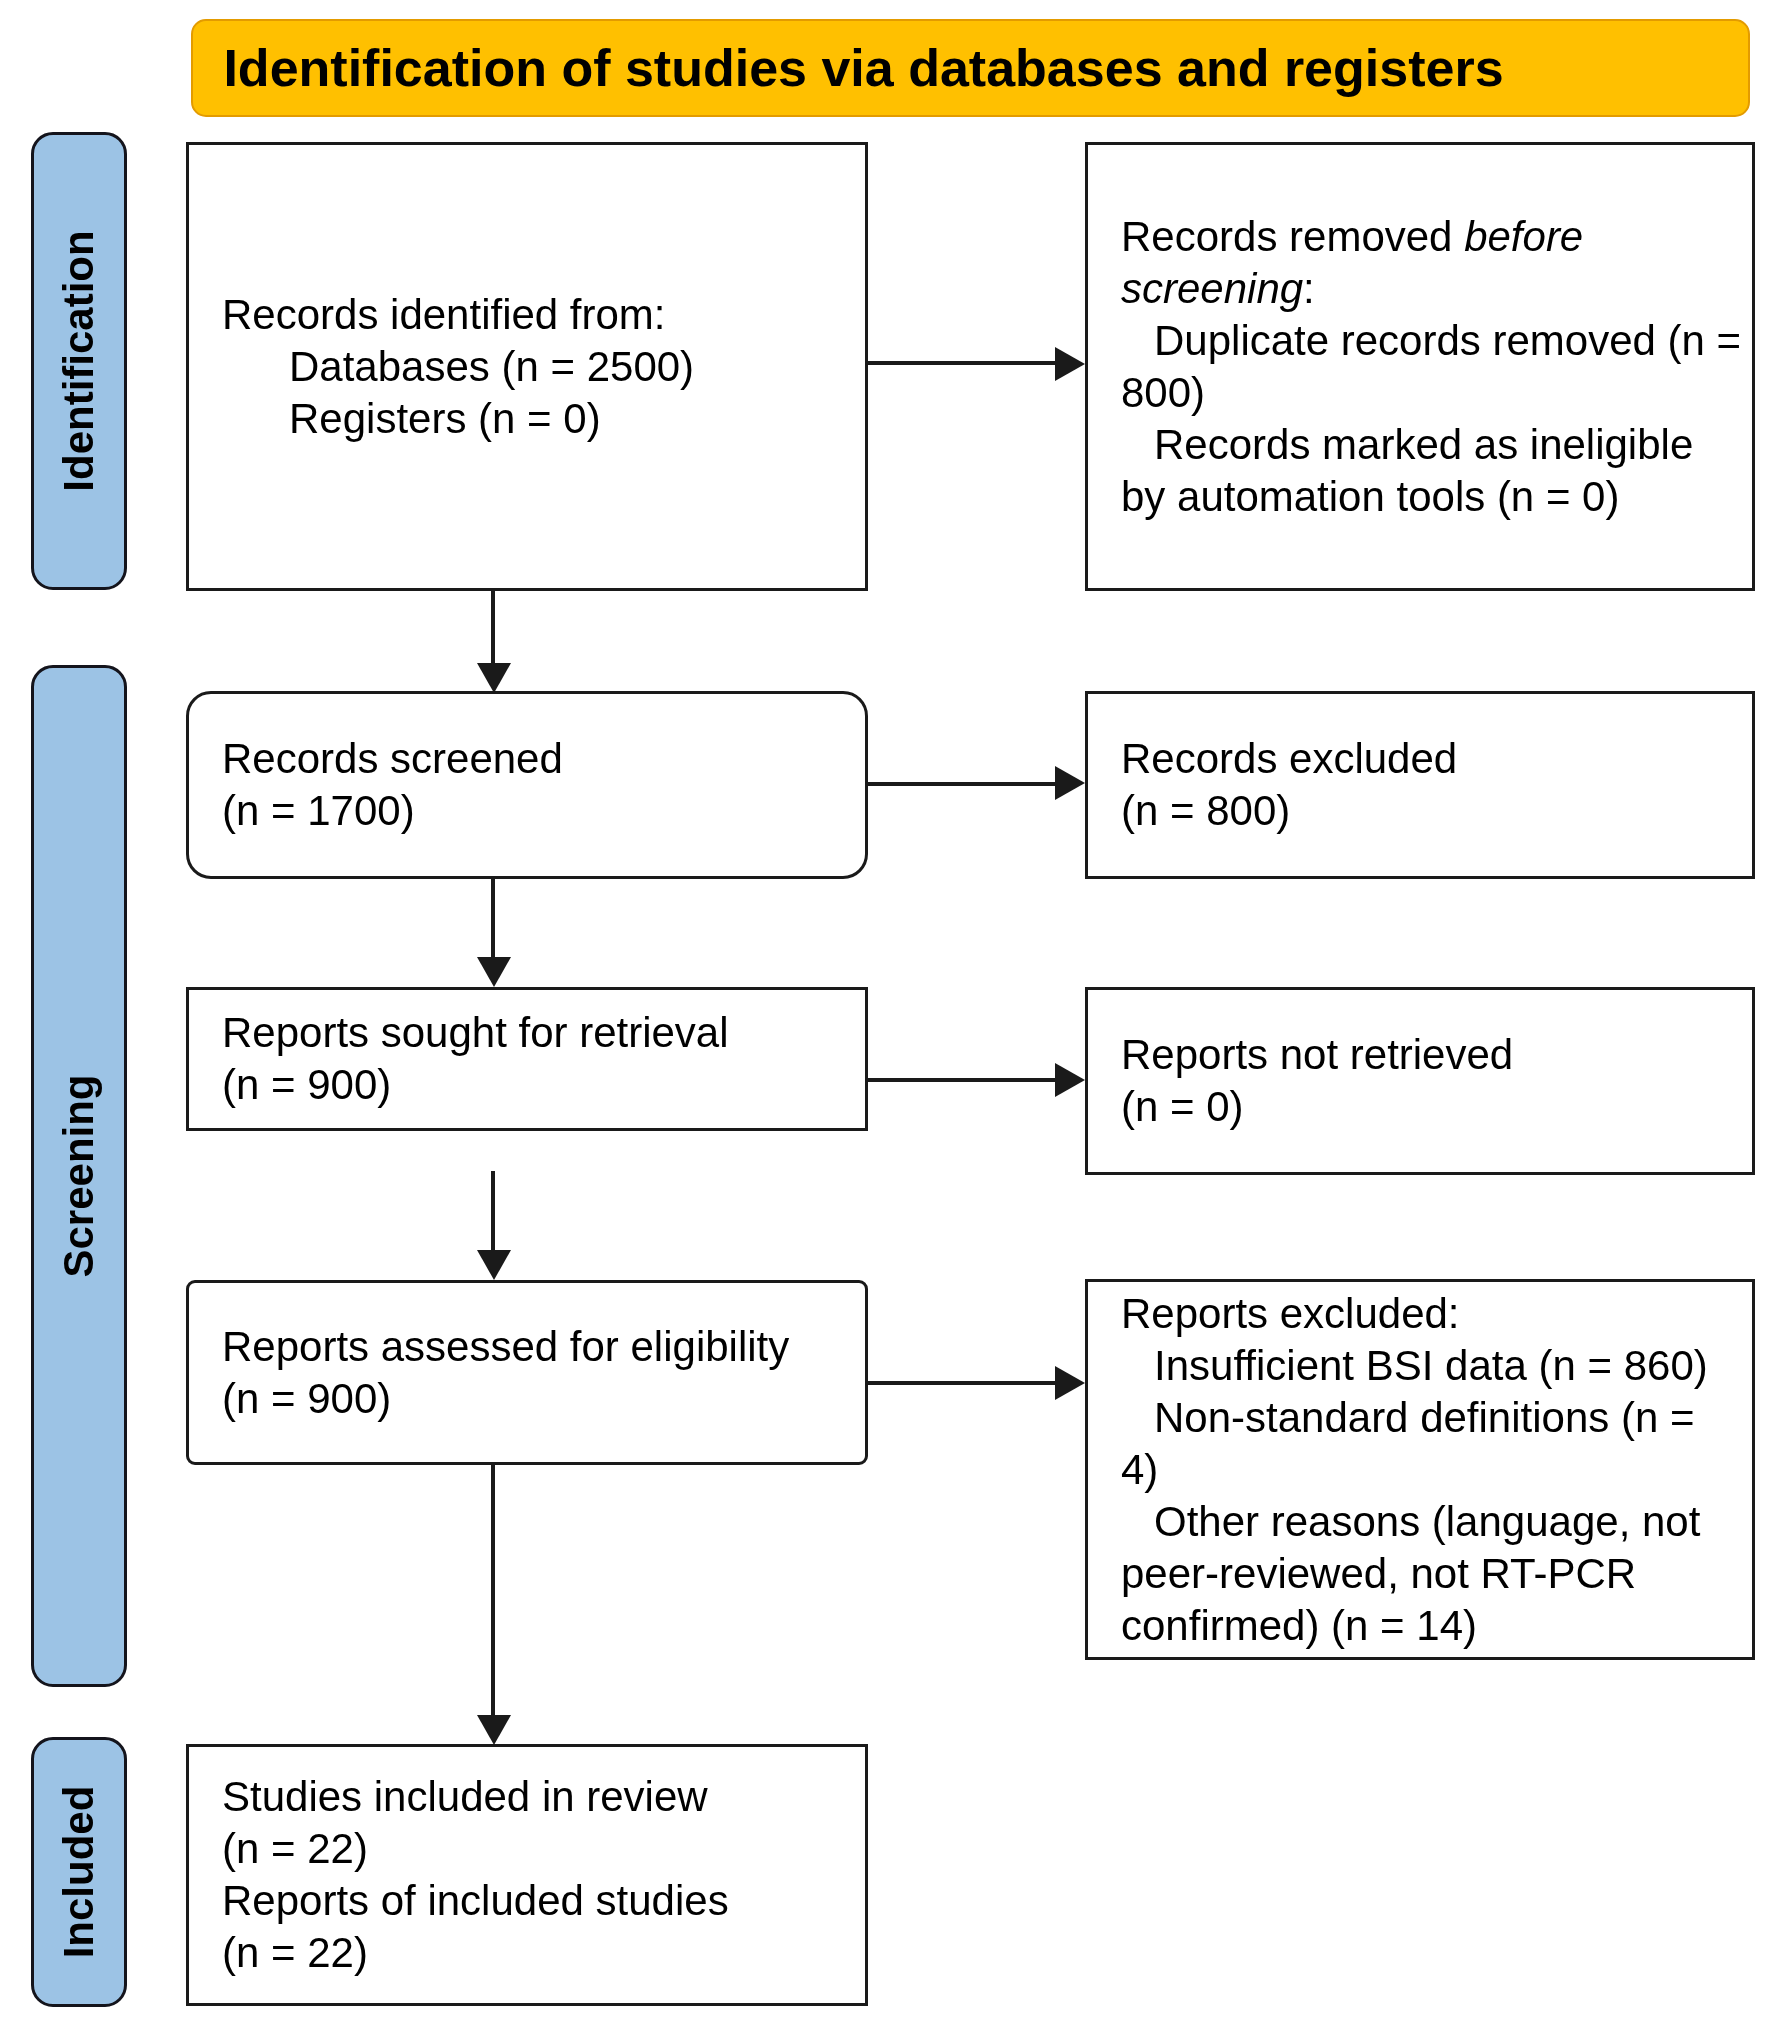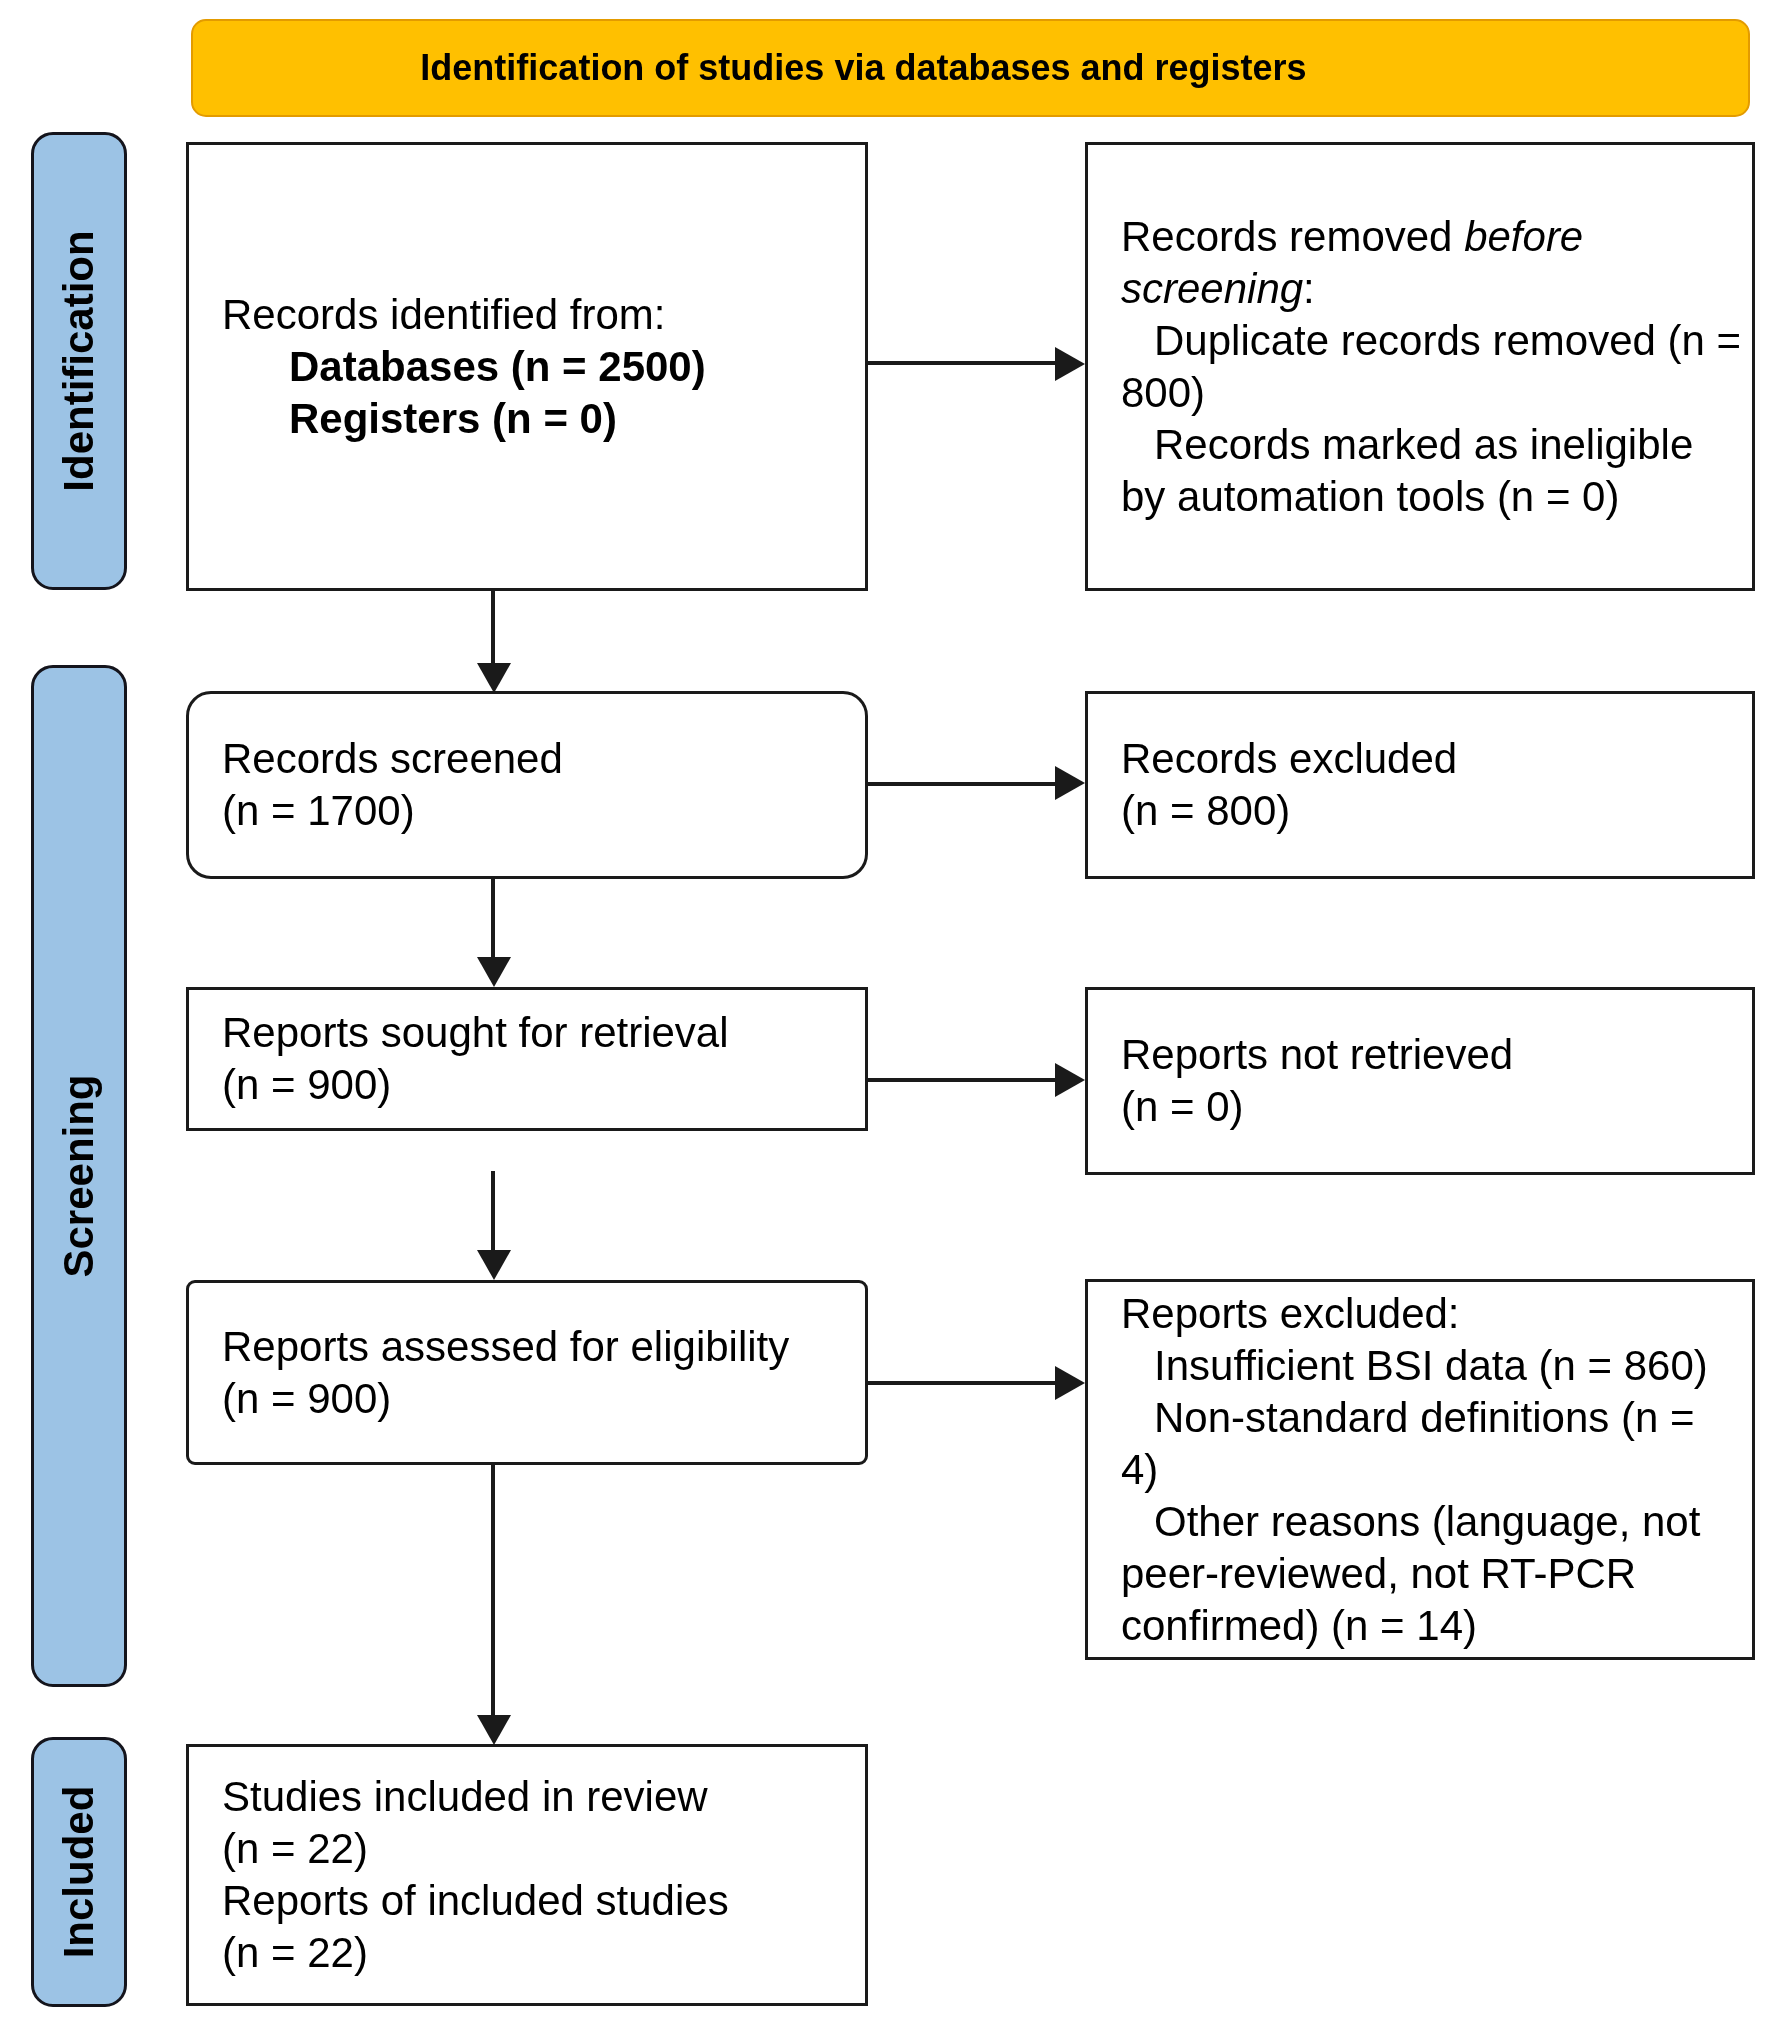--- a/index.html
+++ b/index.html
@@ -13,21 +13,21 @@
   }
   .banner{
     position:absolute;
     left:191px; top:19px; width:1559px; height:98px;
     background:#FFC000;
     border:2.2px solid #E39B00;
     border-radius:15px;
     box-sizing:border-box;
     display:flex; align-items:center; justify-content:center;
     padding-right:214px;
-    font-size:36px; font-weight:bold;
+    font-size:52px; font-weight:bold;
   }
   .tab{
     position:absolute;
     left:31px; width:96px;
     background:#9CC3E5;
     border:3.7px solid #14141C;
     border-radius:22px;
     box-sizing:border-box;
     display:flex; align-items:center; justify-content:center;
   }
@@ -41,21 +41,21 @@
     background:#fff;
     border:3.7px solid #1A1A1A;
     box-sizing:border-box;
     display:flex; flex-direction:column; justify-content:center;
     font-size:42px; line-height:52px;
   }
   .box p{margin:0;}
   .pad-l{padding:0 7.4px 0 33px;}
   .pad-r{padding:0 9px 0 33px;}
   .ind45{text-indent:33px;}
-  .ind90{text-indent:67px;font-weight:bold;}
+  .ind90{text-indent:67px;}
   .vline{position:absolute;width:3.7px;background:#1A1A1A;}
   .hline{position:absolute;height:3.7px;background:#1A1A1A;}
   .head-down{
     position:absolute;width:0;height:0;
     border-left:17px solid transparent;
     border-right:17px solid transparent;
     border-top:30px solid #1A1A1A;
   }
   .head-right{
     position:absolute;width:0;height:0;

